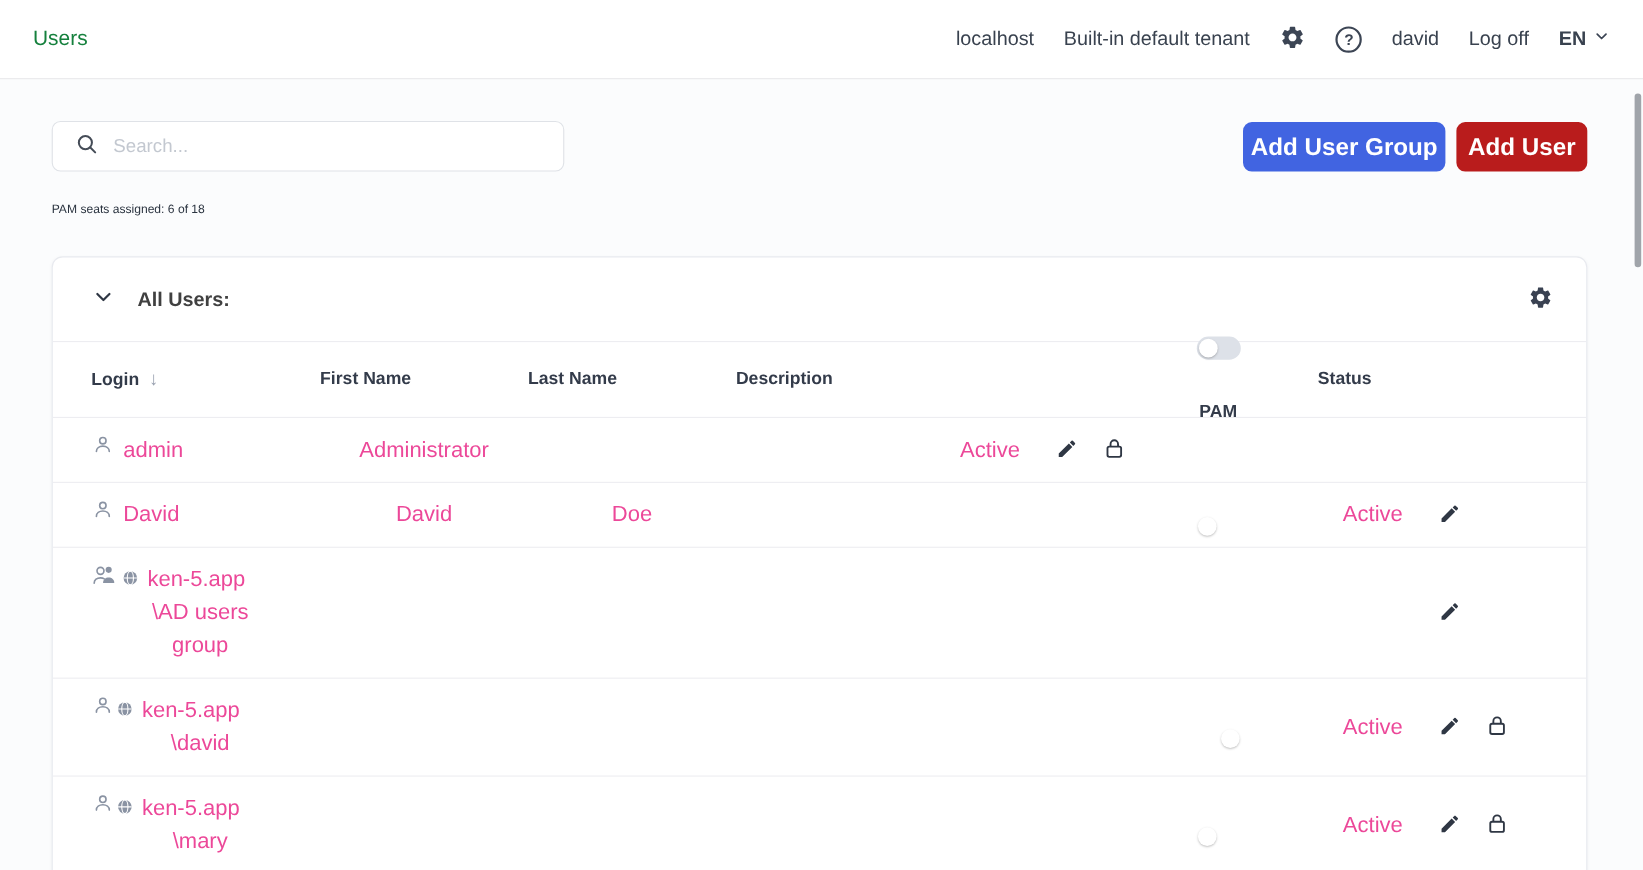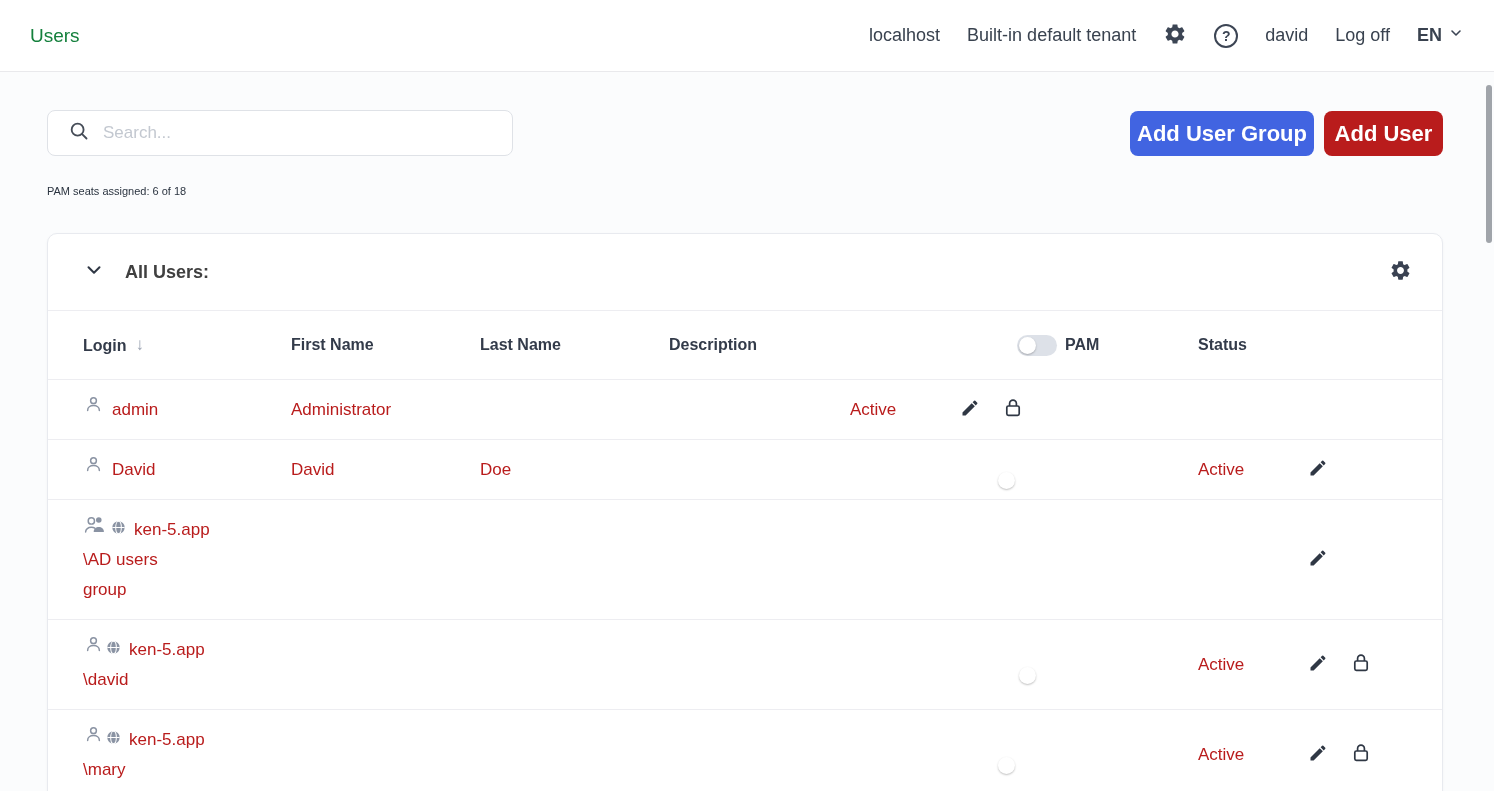--- a/index.html
+++ b/index.html
@@ -72,26 +72,26 @@
   .c-login  { width:208px; }
   .c-first  { width:189px; }
   .c-last   { width:189px; }
   .c-desc   { width:348px; }
   .c-pam    { width:181px; }
   .c-status { width:100px; }
   .c-actions{ display:flex; align-items:center; gap:23px; padding-left:10px; }
 
   .th-login { display:flex; align-items:flex-end; gap:9px; cursor:pointer; }
   .sort-arrow { color:#99a1b0; font-size:17px; font-weight:400; }
-  .th-pam { display:flex; align-items:center; gap:8px; }
+  .th-pam { display:flex; align-items:center; gap:39px;flex-direction:column; }
 
   .trow {
     display:flex; align-items:center; padding-left:35px;
     border-bottom:1px solid #ededf1;
-    font-size:17px; color:#b91c1c;
+    font-size:20px; color:#ec4899;text-align:center;
   }
   .cell-login { padding:14px 10px 14px 0; line-height:30px; }
   .login-first { display:flex; align-items:center; gap:8px; }
   .login-icons { display:flex; align-items:center; gap:2px; flex-shrink:0; }
 
   
   .toggle {
     width:40px; height:21px; border-radius:11px; background:#dde1e8;
     position:relative; cursor:pointer; flex-shrink:0;
   }

